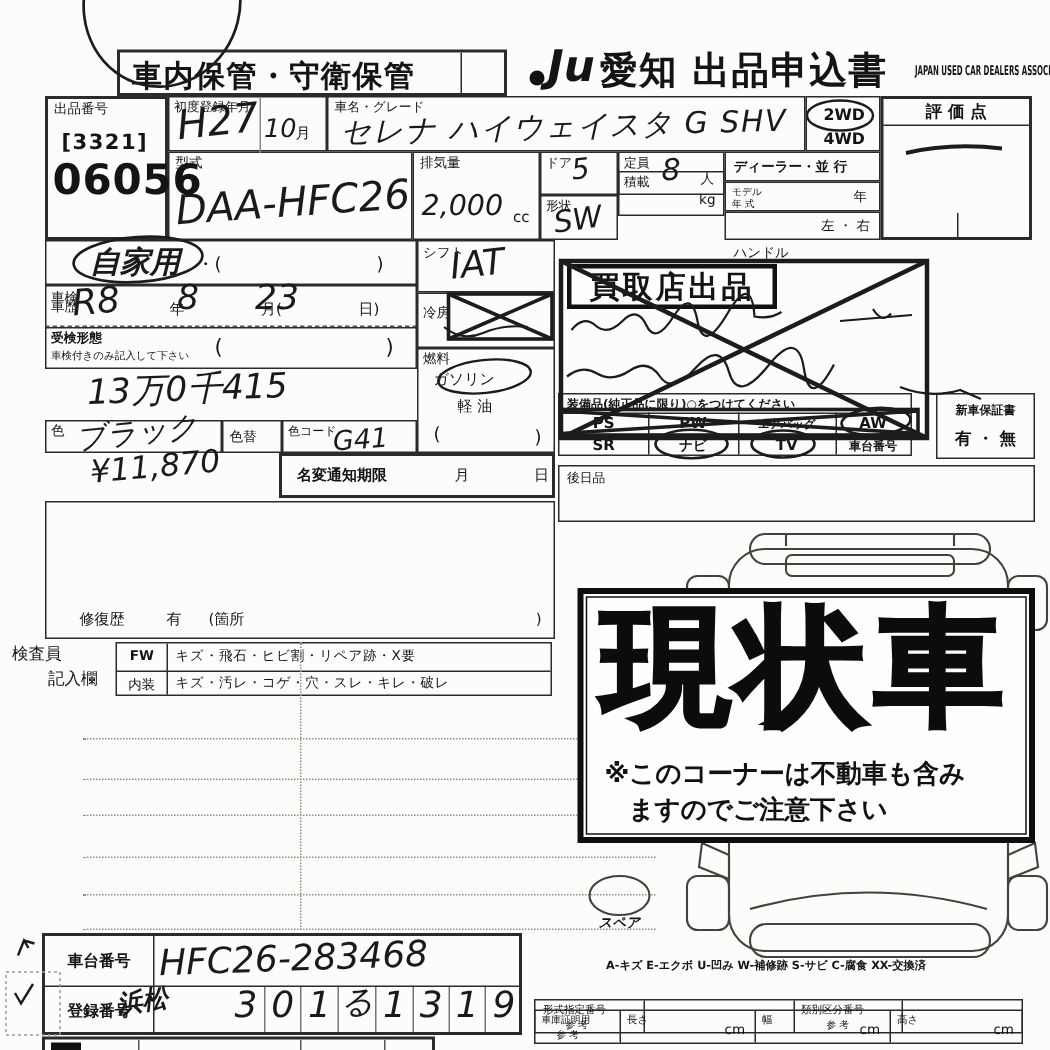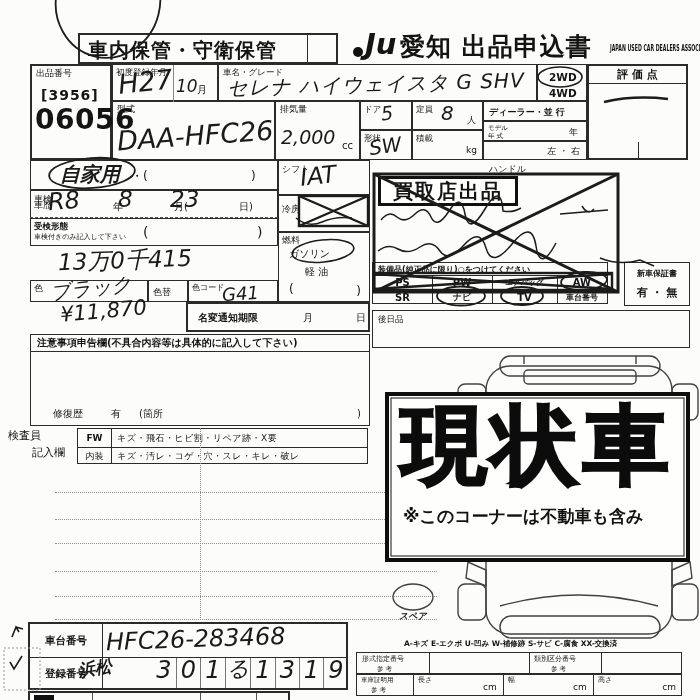--- a/index.html
+++ b/index.html
@@ -35,21 +35,21 @@
   </div>
   <div>
     <div style="position:absolute;left:353px;top:47px;width:10px;height:10px;border-radius:50%;background:#111;"></div>
     <span class="pr" style="left:365px;top:30px;font-size:29px;font-weight:bold;font-style:italic;">Ju</span>
     <span class="pr" style="left:400px;top:34px;font-size:25px;font-weight:bold;letter-spacing:1px;">愛知 出品申込書</span>
     <span class="pr" id="logo-sub" style="left:610px;top:44px;font-size:9px;font-weight:bold;">JAPAN USED CAR DEALERS ASSOCIATION</span>
   </div>
 
   <div class="cell b2" style="left:30px;top:64px;width:82px;height:96px;">
     <span class="lbl" style="left:4px;top:3px;">出品番号</span>
-    <span class="pr" style="left:9px;top:22px;font-size:14px;font-weight:bold;letter-spacing:1px;">[3956]</span>
+    <span class="pr" style="left:9px;top:22px;font-size:14px;font-weight:bold;letter-spacing:1px;">[3321]</span>
     <span class="pr" style="left:3px;top:40px;font-size:28px;font-weight:bold;letter-spacing:.5px;">06056</span>
   </div>
 
   <div class="cell" style="left:112px;top:64px;width:106px;height:37px;">
     <span class="lbl" style="left:3px;top:3px;font-size:8.5px;">初度登録年月</span>
     <div class="thin-v" style="left:60px;top:0;height:37px;"></div>
     <span class="pr" style="left:84px;top:20px;font-size:10px;">月</span>
   </div>
   <span class="hw" style="left:118px;top:68px;font-size:27px;transform:rotate(-6deg);">H27</span>
   <span class="hw" style="left:176px;top:78px;font-size:17px;">10</span>
@@ -89,21 +89,21 @@
     <span class="lbl" style="left:3px;top:3px;font-size:8.5px;">定員</span>
     <span class="pr" style="right:6px;bottom:4px;font-size:9px;">人</span>
   </div>
   <span class="hw" style="left:441px;top:103px;font-size:20px;">8</span>
 
   <div class="cell" style="left:360px;top:130px;width:52px;height:30px;">
     <span class="lbl" style="left:3px;top:3px;font-size:8.5px;">形状</span>
   </div>
   <span class="hw" style="left:369px;top:136px;font-size:20px;transform:rotate(-8deg);">SW</span>
 
-  <div class="cell" style="left:412px;top:130px;width:71px;height:30px;">
+  <div class="cell" style="left:412px;top:114px;width:71px;height:30px;">
     <span class="lbl" style="left:3px;top:3px;font-size:8.5px;">積載</span>
     <span class="pr" style="right:5px;bottom:4px;font-size:9px;">kg</span>
   </div>
 
   <div class="cell" style="left:483px;top:101px;width:104px;height:20px;">
     <span class="pr" style="left:5px;top:6px;font-size:9px;font-weight:bold;">ディーラー・並 行</span>
   </div>
   <div class="cell" style="left:483px;top:121px;width:104px;height:20px;">
     <span class="pr" style="left:4px;top:3px;font-size:6.5px;">モデル</span>
     <span class="pr" style="left:4px;top:11px;font-size:6.5px;">年 式</span>
@@ -153,23 +153,20 @@
   <span class="hw" style="left:222px;top:285px;font-size:18px;transform:rotate(-4deg);">G41</span>
 
   <span class="hw" style="left:60px;top:301px;font-size:21px;transform:rotate(-5deg);">¥11,870</span>
   <div class="cell b2" style="left:186px;top:302px;width:184px;height:30px;">
     <span class="pr" style="left:10px;top:9px;font-size:10px;font-weight:bold;">名変通知期限</span>
     <span class="pr" style="left:115px;top:9px;font-size:10px;">月</span>
     <span class="pr" style="left:168px;top:9px;font-size:10px;">日</span>
   </div>
 
   <div class="cell b15" style="left:30px;top:334px;width:340px;height:92px;">
-    <div style="position:absolute;left:0;top:0;width:100%;height:16px;border-bottom:1px solid #2b2b2b;">
-      <span class="pr" style="left:6px;top:3px;font-size:10px;font-weight:bold;">注意事項申告欄(不具合内容等は具体的に記入して下さい)</span>
-    </div>
     <span class="pr" style="left:22px;bottom:6px;font-size:10px;">修復歴</span>
     <span class="pr" style="left:80px;bottom:6px;font-size:10px;">有</span>
     <span class="pr" style="left:108px;bottom:6px;font-size:10px;">(箇所</span>
     <span class="pr" style="right:8px;bottom:6px;font-size:10px;">)</span>
   </div>
 
   <span class="pr" style="left:8px;top:430px;font-size:11px;">検査員</span>
   <span class="pr" style="left:8px;top:447px;font-size:11px;padding-left:24px;">記入欄</span>
   <div class="cell" style="left:77px;top:428px;width:291px;height:36px;">
     <div style="position:absolute;left:0;top:18px;width:100%;border-top:1px solid #2b2b2b;"></div>
@@ -252,25 +249,26 @@
       <path d="M500,606 Q579,584 658,606"></path>
       <rect x="500" y="616" width="160" height="22" rx="11"></rect>
       <ellipse cx="413" cy="597" rx="20" ry="13"></ellipse>
     </g>
   </svg>
   <span class="pr" style="left:399px;top:612px;font-size:9px;font-weight:bold;font-style:italic;z-index:6;">スペア</span>
 
   <div id="genjyo-box">
     <div id="genjyo-title">現状車</div>
     <div class="genjyo-note" style="top:112px;">※このコーナーは不動車も含み</div>
+    <div class="genjyo-note" style="top:136px;left:30px;">ますのでご注意下さい</div>
   </div>
 
   <span class="pr" style="left:404px;top:640px;font-size:7.5px;font-weight:bold;">A-キズ E-エクボ U-凹み W-補修跡 S-サビ C-腐食 XX-交換済</span>
 
-  <div class="cell" style="left:356px;top:652px;width:326px;height:23px;">
+  <div class="cell" style="left:356px;top:666px;width:326px;height:23px;">
     <div style="position:absolute;left:72px;top:0;bottom:0;border-left:1px solid #2b2b2b;"></div>
     <div style="position:absolute;left:172px;top:0;bottom:0;border-left:1px solid #2b2b2b;"></div>
     <div style="position:absolute;left:244px;top:0;bottom:0;border-left:1px solid #2b2b2b;"></div>
     <span class="pr" style="left:5px;top:3px;font-size:7px;">形式指定番号</span>
     <span class="pr" style="left:20px;top:13px;font-size:6.5px;">参 考</span>
     <span class="pr" style="left:177px;top:3px;font-size:7px;">類別区分番号</span>
     <span class="pr" style="left:194px;top:13px;font-size:6.5px;">参 考</span>
   </div>
   <div class="cell" style="left:356px;top:673px;width:326px;height:23px;">
     <div style="position:absolute;left:56px;top:0;bottom:0;border-left:1px solid #2b2b2b;"></div>

